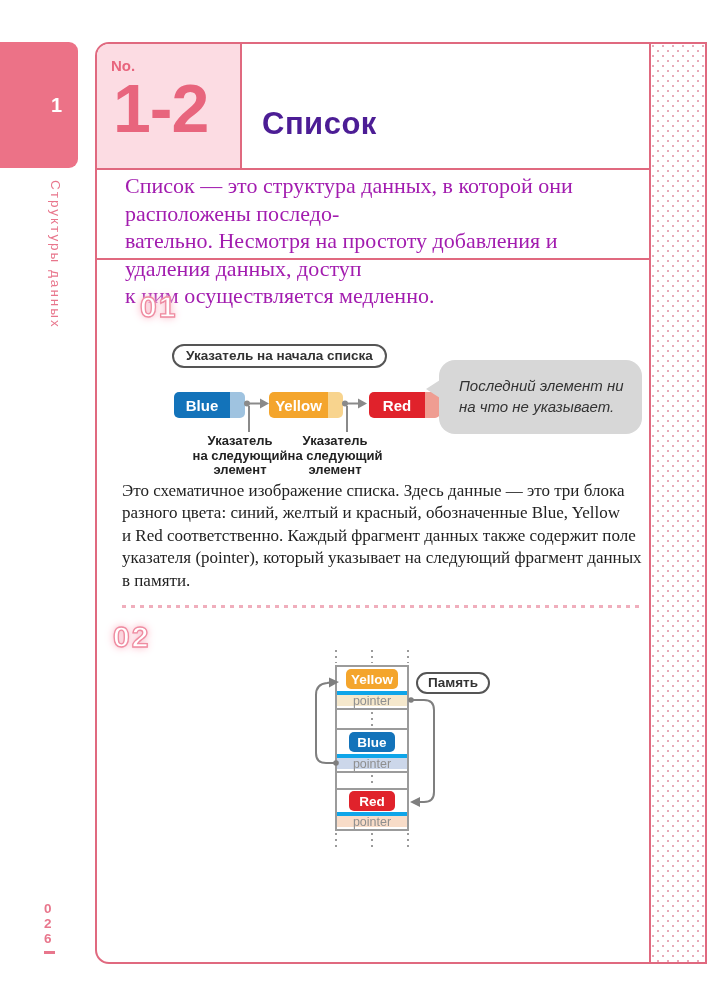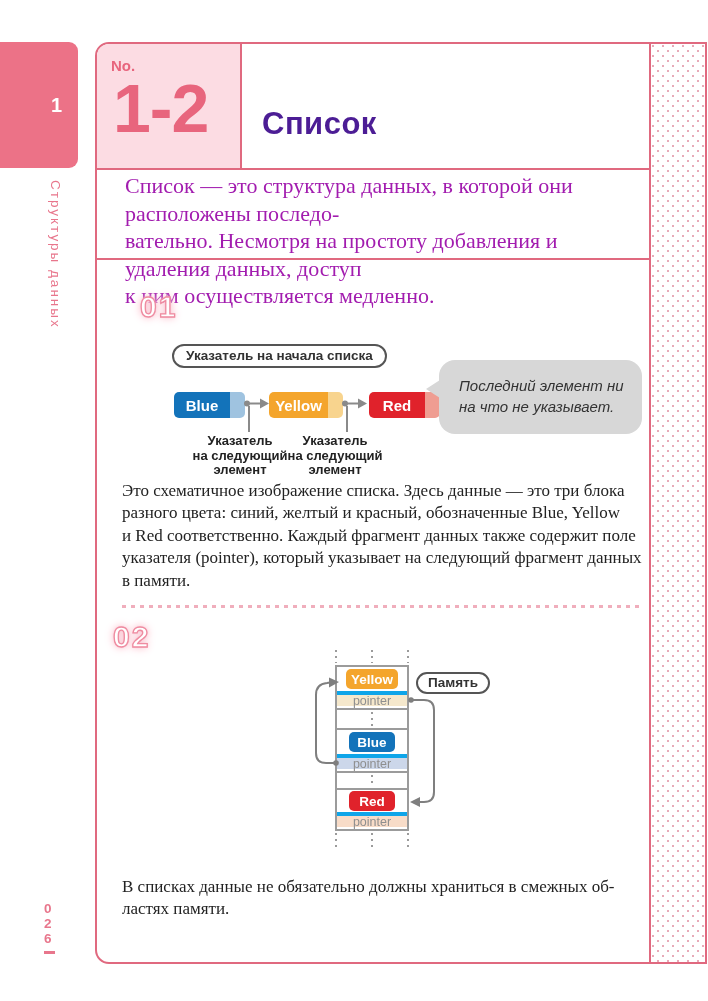--- a/index.html
+++ b/index.html
@@ -310,15 +310,13 @@
       <circle cx="34" cy="113" r="2.8" fill="#7f7f7f"></circle>
       <path d="M34,113 L24,113 Q14,113 14,103 L14,45 Q14,34 25,33 L28,32.6" fill="none" stroke="#7f7f7f" stroke-width="2"></path>
       <polygon points="27,27.5 37,32 27,37.5" fill="#7f7f7f"></polygon>
 
       <circle cx="109" cy="50" r="2.8" fill="#7f7f7f"></circle>
       <path d="M109,50 L122,50 Q132,50 132,60 L132,142 Q132,152 122,152 L117,152" fill="none" stroke="#7f7f7f" stroke-width="2"></path>
       <polygon points="118,147 108,152 118,157" fill="#7f7f7f"></polygon>
     </svg>
   </div>
 
-  <div class="body-para para-2">В списках данные не обязательно должны храниться в смежных об-
-ластях памяти.</div>
 </div>
 
 </body></html>

